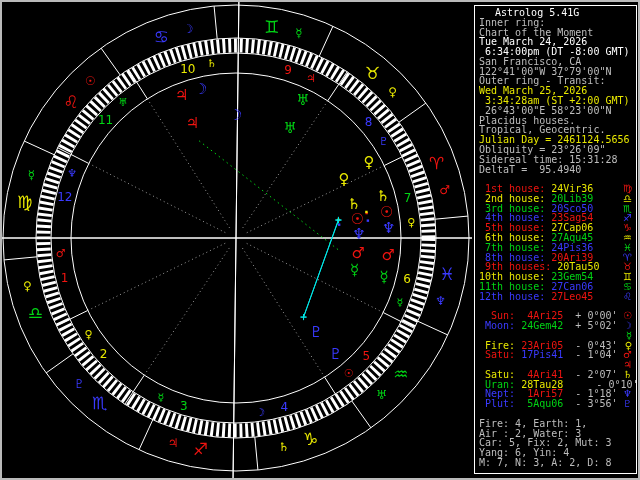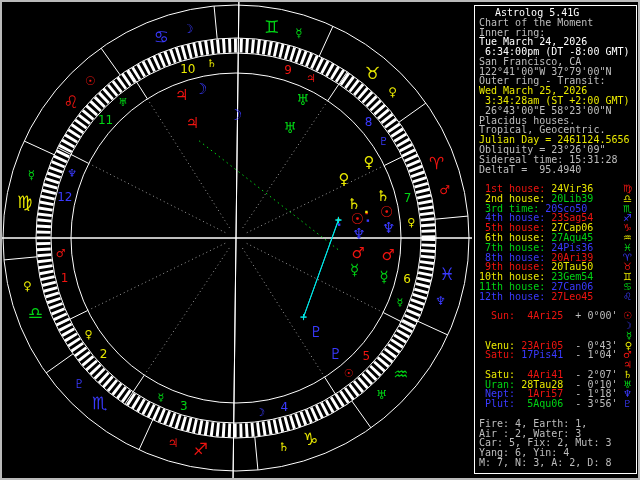--- a/index.html
+++ b/index.html
@@ -140,58 +140,58 @@
       <line x1="338.4762361091708" y1="220.262440052322" x2="303.54259702633914" y2="317.0822204224032" stroke="#00e8e8" stroke-width="1"></line>
       <line x1="335.4762361091708" y1="220.262440052322" x2="341.4762361091708" y2="220.262440052322" stroke="#00e8e8" stroke-width="1"></line>
       <line x1="338.4762361091708" y1="217.262440052322" x2="338.4762361091708" y2="223.262440052322" stroke="#00e8e8" stroke-width="1"></line>
       <line x1="300.54259702633914" y1="317.0822204224032" x2="306.54259702633914" y2="317.0822204224032" stroke="#00e8e8" stroke-width="1"></line>
       <line x1="303.54259702633914" y1="314.0822204224032" x2="303.54259702633914" y2="320.0822204224032" stroke="#00e8e8" stroke-width="1"></line>
     </svg>
   <div id="panel">
     <div id="panel-border"></div>
     <div id="panel-rows">
         <div class="prow"><span class="t"><span style="color: rgb(255, 255, 255); margin-left: 16px;">Astrolog 5.41G</span></span></div>
+        <div class="prow"><span class="t"><span style="color: rgb(189, 189, 189);">Inner ring:</span></span></div>
         <div class="prow"><span class="t"><span style="color: rgb(189, 189, 189);">Chart of the Moment</span></span></div>
-        <div class="prow"><span class="t"><span style="color: rgb(189, 189, 189);">Inner ring:</span></span></div>
         <div class="prow"><span class="t"><span style="color: rgb(255, 255, 255);">Tue March 24, 2026</span></span></div>
         <div class="prow"><span class="t"><span style="color: rgb(255, 255, 255);"> 6:34:00pm (DT -8:00 GMT)</span></span></div>
         <div class="prow"><span class="t"><span style="color: rgb(189, 189, 189);">San Francisco, CA</span></span></div>
         <div class="prow"><span class="t"><span style="color: rgb(189, 189, 189);">122°41'00"W 37°79'00"N</span></span></div>
         <div class="prow"><span class="t"><span style="color: rgb(189, 189, 189);">Outer ring - Transit:</span></span></div>
         <div class="prow"><span class="t"><span style="color: rgb(232, 232, 0);">Wed March 25, 2026</span></span></div>
         <div class="prow"><span class="t"><span style="color: rgb(232, 232, 0);"> 3:34:28am (ST +2:00 GMT)</span></span></div>
         <div class="prow"><span class="t"><span style="color: rgb(189, 189, 189);"> 26°43'00"E 58°23'00"N</span></span></div>
         <div class="prow"><span class="t"><span style="color: rgb(189, 189, 189);">Placidus houses.</span></span></div>
         <div class="prow"><span class="t"><span style="color: rgb(189, 189, 189);">Tropical, Geocentric.</span></span></div>
         <div class="prow"><span class="t"><span style="color: rgb(232, 232, 0);">Julian Day = 2461124.5656</span></span></div>
         <div class="prow"><span class="t"><span style="color: rgb(189, 189, 189);">Obliquity = 23°26'09"</span></span></div>
         <div class="prow"><span class="t"><span style="color: rgb(189, 189, 189);">Sidereal time: 15:31:28</span></span></div>
         <div class="prow"><span class="t"><span style="color: rgb(189, 189, 189);">DeltaT =  95.4940</span></span></div>
         <div class="prow"><span class="t"></span></div>
         <div class="prow"><span class="t"><span style="color: rgb(239, 20, 16);"> 1st house: </span><span style="color: rgb(232, 232, 0);">24Vir36</span></span><span class="g" style="color: rgb(239, 20, 16);">♍</span></div>
         <div class="prow"><span class="t"><span style="color: rgb(232, 232, 0);"> 2nd house: </span><span style="color: rgb(0, 212, 20);">20Lib39</span></span><span class="g" style="color: rgb(232, 232, 0);">♎</span></div>
-        <div class="prow"><span class="t"><span style="color: rgb(0, 212, 20);"> 3rd time: </span><span style="color: rgb(58, 58, 255);">20Sco50</span></span><span class="g" style="color: rgb(0, 212, 20);">♏</span></div>
+        <div class="prow"><span class="t"><span style="color: rgb(0, 212, 20);"> 3rd house: </span><span style="color: rgb(58, 58, 255);">20Sco50</span></span><span class="g" style="color: rgb(0, 212, 20);">♏</span></div>
         <div class="prow"><span class="t"><span style="color: rgb(58, 58, 255);"> 4th house: </span><span style="color: rgb(239, 20, 16);">23Sag54</span></span><span class="g" style="color: rgb(58, 58, 255);">♐</span></div>
         <div class="prow"><span class="t"><span style="color: rgb(239, 20, 16);"> 5th house: </span><span style="color: rgb(232, 232, 0);">27Cap06</span></span><span class="g" style="color: rgb(239, 20, 16);">♑</span></div>
         <div class="prow"><span class="t"><span style="color: rgb(232, 232, 0);"> 6th house: </span><span style="color: rgb(0, 212, 20);">27Aqu45</span></span><span class="g" style="color: rgb(232, 232, 0);">♒</span></div>
         <div class="prow"><span class="t"><span style="color: rgb(0, 212, 20);"> 7th house: </span><span style="color: rgb(58, 58, 255);">24Pis36</span></span><span class="g" style="color: rgb(0, 212, 20);">♓</span></div>
         <div class="prow"><span class="t"><span style="color: rgb(58, 58, 255);"> 8th house: </span><span style="color: rgb(239, 20, 16);">20Ari39</span></span><span class="g" style="color: rgb(58, 58, 255);">♈</span></div>
-        <div class="prow"><span class="t"><span style="color: rgb(239, 20, 16);"> 9th house: </span><span style="color: rgb(232, 232, 0);">20Tau50</span></span><span class="g" style="color: rgb(239, 20, 16);">♉</span></div>
+        <div class="prow"><span class="t"><span style="color: rgb(239, 20, 16);"> 9th houses: </span><span style="color: rgb(232, 232, 0);">20Tau50</span></span><span class="g" style="color: rgb(239, 20, 16);">♉</span></div>
         <div class="prow"><span class="t"><span style="color: rgb(232, 232, 0);">10th house: </span><span style="color: rgb(0, 212, 20);">23Gem54</span></span><span class="g" style="color: rgb(232, 232, 0);">♊</span></div>
         <div class="prow"><span class="t"><span style="color: rgb(0, 212, 20);">11th house: </span><span style="color: rgb(58, 58, 255);">27Can06</span></span><span class="g" style="color: rgb(0, 212, 20);">♋</span></div>
         <div class="prow"><span class="t"><span style="color: rgb(58, 58, 255);">12th house: </span><span style="color: rgb(239, 20, 16);">27Leo45</span></span><span class="g" style="color: rgb(58, 58, 255);">♌</span></div>
         <div class="prow"><span class="t"></span></div>
         <div class="prow"><span class="t"><span style="color: rgb(239, 20, 16);">  Sun: </span><span style="color: rgb(239, 20, 16);"> 4Ari25</span><span style="color: rgb(189, 189, 189);">  + 0°00'</span></span><span class="g" style="color: rgb(239, 20, 16);">☉</span></div>
-        <div class="prow"><span class="g" style="color: rgb(58, 58, 255);">☽</span></div>
+        <div class="prow"><span class="t"><span style="color: rgb(58, 58, 255);"> Moon: </span><span style="color: rgb(0, 212, 20);">24Gem42</span><span style="color: rgb(189, 189, 189);">  + 5°02'</span></span><span class="g" style="color: rgb(58, 58, 255);">☽</span></div>
         <div class="prow"><span class="g" style="color: rgb(0, 212, 20);">☿</span></div>
-        <div class="prow"><span class="t"><span style="color: rgb(232, 232, 0);"> Venu: </span><span style="color: rgb(239, 20, 16);">23Ari05</span><span style="color: rgb(189, 189, 189);">  - 0°43'</span></span><span class="g" style="color: rgb(232, 232, 0);">♀</span></div>
+        <div class="prow"><span class="t"><span style="color: rgb(232, 232, 0);"> Fire: </span><span style="color: rgb(239, 20, 16);">23Ari05</span><span style="color: rgb(189, 189, 189);">  - 0°43'</span></span><span class="g" style="color: rgb(232, 232, 0);">♀</span></div>
         <div class="prow"><span class="t"><span style="color: rgb(239, 20, 16);"> Satu: </span><span style="color: rgb(58, 58, 255);">17Pis41</span><span style="color: rgb(189, 189, 189);">  - 1°04'</span></span><span class="g" style="color: rgb(239, 20, 16);">♂</span></div>
         <div class="prow"><span class="g" style="color: rgb(239, 20, 16);">♃</span></div>
         <div class="prow"><span class="t"><span style="color: rgb(232, 232, 0);"> Satu: </span><span style="color: rgb(239, 20, 16);"> 4Ari41</span><span style="color: rgb(189, 189, 189);">  - 2°07'</span></span><span class="g" style="color: rgb(232, 232, 0);">♄</span></div>
-        <div class="prow"><span class="t"><span style="color: rgb(0, 212, 20);"> Uran: </span><span style="color: rgb(232, 232, 0);">28Tau28</span><span style="color: rgb(189, 189, 189);">  - 0°10'</span></span><span class="g" style="color: rgb(0, 212, 20);">♅</span></div>
+        <div class="prow"><span class="t"><span style="color: rgb(0, 212, 20);"> Uran: </span><span style="color: rgb(232, 232, 0);">28Tau28</span><span style="color: rgb(189, 189, 189); padding-left: 21px;">  - 0°10'</span></span><span class="g" style="color: rgb(0, 212, 20);">♅</span></div>
         <div class="prow"><span class="t"><span style="color: rgb(58, 58, 255);"> Nept: </span><span style="color: rgb(239, 20, 16);"> 1Ari57</span><span style="color: rgb(189, 189, 189); margin-top: 36px;">  - 1°18'</span></span><span class="g" style="color: rgb(58, 58, 255);">♆</span></div>
         <div class="prow"><span class="t"><span style="color: rgb(58, 58, 255);"> Plut: </span><span style="color: rgb(0, 212, 20);"> 5Aqu06</span><span style="color: rgb(189, 189, 189);">  - 3°56'</span></span><span class="g" style="color: rgb(58, 58, 255);">♇</span></div>
         <div class="prow"><span class="t"></span></div>
         <div class="prow"><span class="t"><span style="color: rgb(189, 189, 189);">Fire: 4, Earth: 1,</span></span></div>
         <div class="prow"><span class="t"><span style="color: rgb(189, 189, 189);">Air : 2, Water: 3</span></span></div>
         <div class="prow"><span class="t"><span style="color: rgb(189, 189, 189);">Car: 5, Fix: 2, Mut: 3</span></span></div>
         <div class="prow"><span class="t"><span style="color: rgb(189, 189, 189);">Yang: 6, Yin: 4</span></span></div>
         <div class="prow"><span class="t"><span style="color: rgb(189, 189, 189);">M: 7, N: 3, A: 2, D: 8</span></span></div>
       </div>
   </div>

